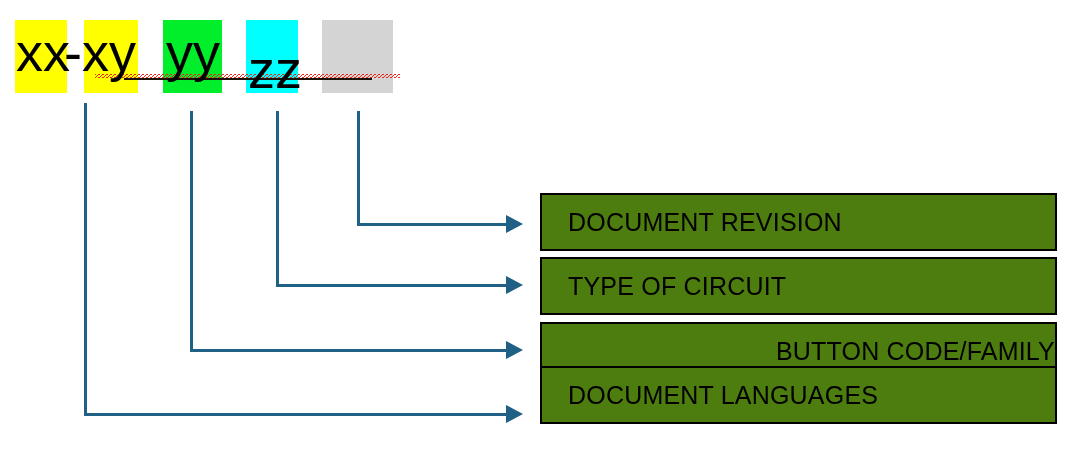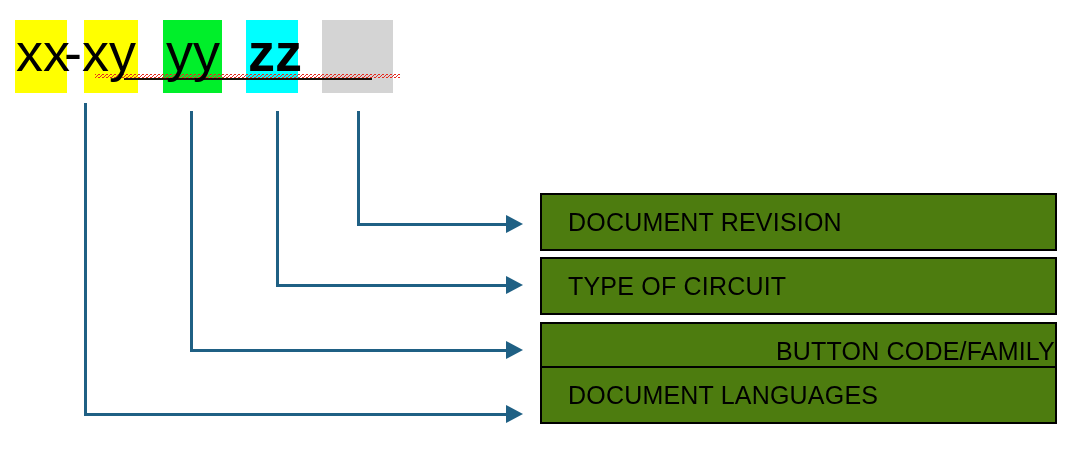--- a/index.html
+++ b/index.html
@@ -109,21 +109,21 @@
   <div class="hl" style="left:163px; top:20px; width:59px; height:73px; background:#00ef2a;"></div>
   <div class="hl" style="left:246px; top:20px; width:52px; height:73px; background:#00ffff;"></div>
   <div class="hl" style="left:322px; top:20px; width:71px; height:73px; background:#d4d4d4;"></div>
 
   <div id="base-rule"></div>
   <div id="spell-underline"></div>
 
   <span class="code-token" style="left:16px; top:25px;">xx</span>
   <span class="code-token" style="left:166px; top:25px;">yy</span>
   <span class="code-token" style="left:64px; top:25px;">-xy</span>
-  <span class="code-token" style="left:248px; top:25px;font-weight:bold;">zz</span>
+  <span class="code-token" style="left:248px; top:42px;">zz</span>
 </div>
 
 <div class="conn-v" style="left:357px; top:111px; height:115px;"></div>
 <div class="conn-h" style="left:357px; top:223px; width:152px;"></div>
 <div class="conn-arrow" style="left:506px; top:215px;"></div>
 
 <div class="conn-v" style="left:276px; top:111px; height:176px;"></div>
 <div class="conn-h" style="left:276px; top:284px; width:233px;"></div>
 <div class="conn-arrow" style="left:506px; top:276px;"></div>
 

